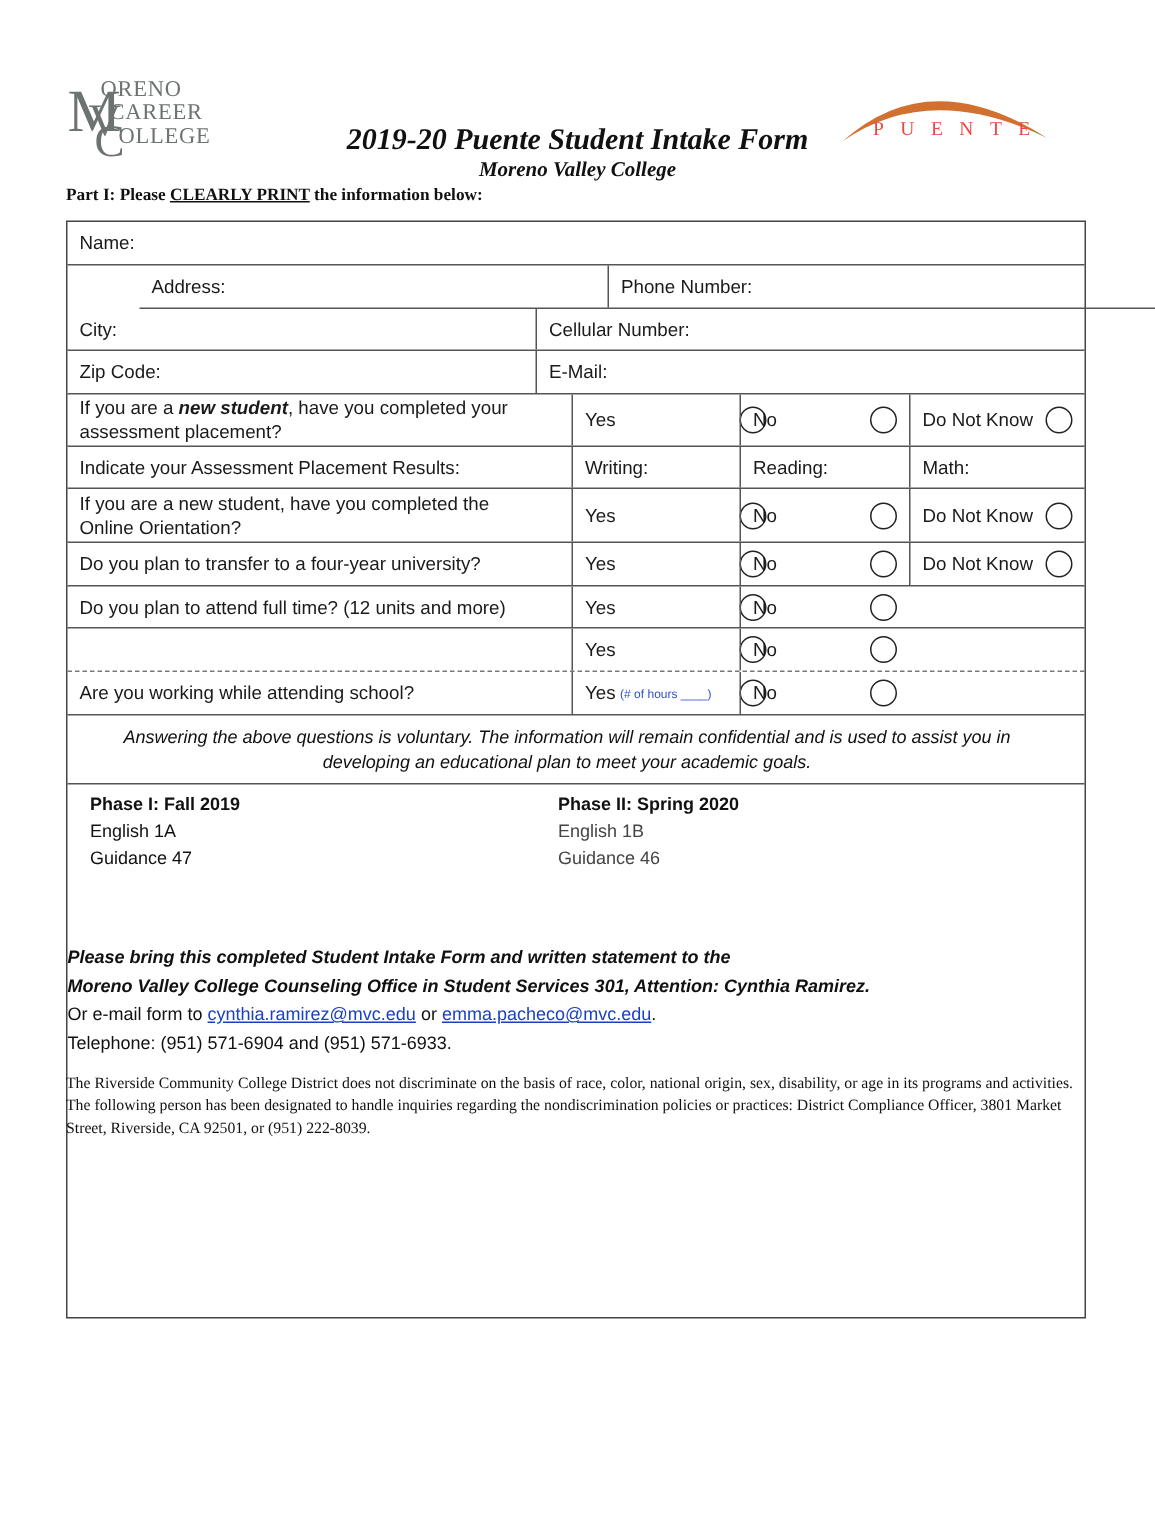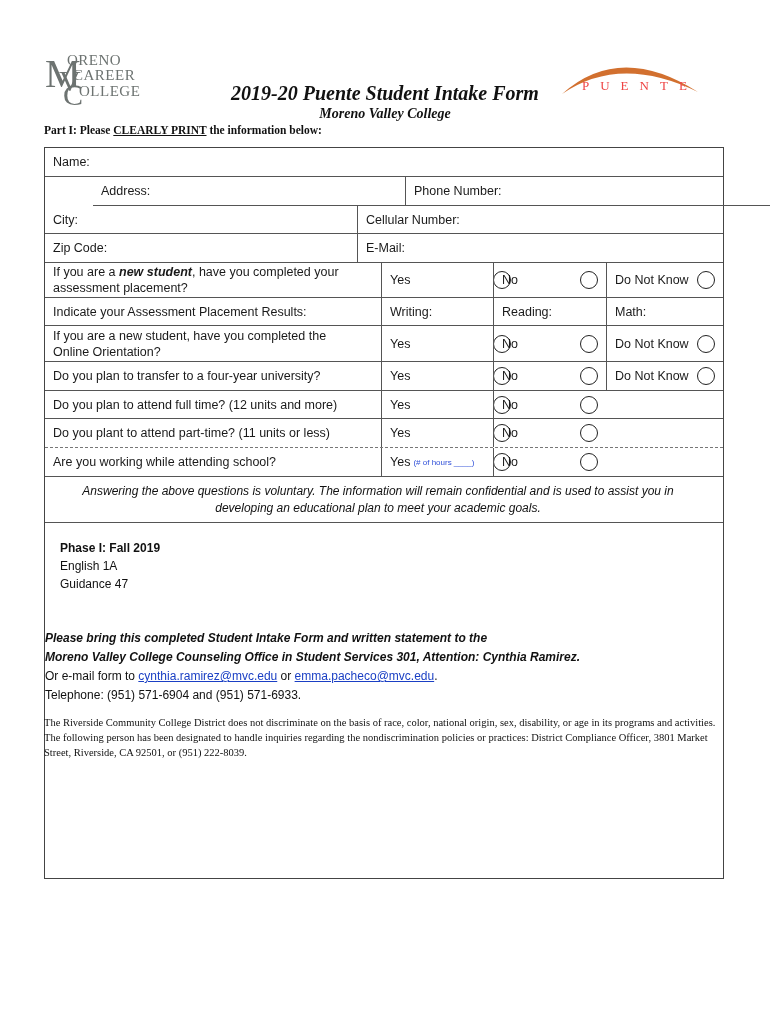--- a/index.html
+++ b/index.html
@@ -38,21 +38,21 @@
   .c3 { left: 448px; width: 113px; }
   .c4 { left: 561px; width: 117px; }
   .radio { position: absolute; width: 18px; height: 18px; border: 1.4px solid #222; border-radius: 50%; box-sizing: border-box; top: 50%; transform: translateY(-50%); background: #fff; cursor: pointer; }
   .c2 .radio { right: 6px; }
   .c3 .radio { right: 8px; }
   .c4 .radio { right: 8px; }
   .hours { color: #2f4fd8; font-size: 8px; margin-left: 3px; }
   .q2 { line-height: 16px; }
 
   .note { position: absolute; left: 8px; top: 6px; width: 650px; font-style: italic; font-size: 12px; line-height: 17px; color: #111; }
-  .phase-col { position: absolute; top: 4px; font-size: 12px; line-height: 18px; margin-top: 12px; }
+  .phase-col { position: absolute; top: 4px; font-size: 12px; line-height: 18px; }
   .phase-col.left { left: 15px; }
   .phase-col.right { left: 327px; color: #444; }
   .phase-col .h { font-weight: bold; color: #111; }
   .part2 { position: absolute; left: 15px; top: 56px; width: 650px; font-weight: bold; font-size: 12px; line-height: 19px; color: #333; }
   .bring { position: absolute; left: 0; width: 678px; top: 106px; text-align: left; font-size: 12px; line-height: 19px; }
   .bring .bi { font-weight: bold; font-style: italic; }
   .bring a { color: #1a3fc4; text-decoration: underline; margin-top: 12px; }
 
   .footer { position: absolute; left: 44px; top: 715px; width: 685px; font-family: "Liberation Serif", serif; font-size: 10.5px; line-height: 15px; color: #111; }
 </style>
@@ -160,21 +160,20 @@
         <span>Yes</span>
         <span class="radio"></span>
       </div>
     <div class="cell c3 vl">
         <span>No</span>
         <span class="radio"></span>
       </div>
   </div>
 
   <div class="row dashed" style="top:271px;height:29px;">
-    <div class="cell c1">Do you plant to attend part-time? (11 units or less)</div>
     <div class="cell c2 vl">
         <span>Yes</span>
         <span class="radio"></span>
       </div>
     <div class="cell c3 vl">
         <span>No</span>
         <span class="radio"></span>
       </div>
   </div>
 
@@ -194,20 +193,25 @@
   <div class="row" style="top:329px;height:46px;text-align:center;">
     <div class="note">Answering the above questions is voluntary. The information will remain confidential and is used to assist you in developing an educational plan to meet your academic goals.</div>
   </div>
 
   <div class="row" style="top:375px;height:190px;border-bottom:none;">
     <div class="phase-col left">
       <div class="h">Phase I: Fall 2019</div>
       <div>English 1A</div>
       <div>Guidance 47</div>
     </div>
+    <div class="phase-col right">
+      <div class="h">Phase II: Spring 2020</div>
+      <div>English 1B</div>
+      <div>Guidance 46</div>
+    </div>
     <div class="bring">
       <div class="bi">Please bring this completed Student Intake Form and written statement to the</div>
       <div class="bi">Moreno Valley College Counseling Office in Student Services 301, Attention: Cynthia Ramirez.</div>
       <div><span>Or e-mail form to </span><a>cynthia.ramirez@mvc.edu</a><span> or </span><a>emma.pacheco@mvc.edu</a><span>.</span></div>
       <div>Telephone:  (951) 571-6904 and (951) 571-6933.</div>
     </div>
   </div>
 </div>
 
 <div class="footer">The Riverside Community College District does not discriminate on the basis of race, color, national origin, sex, disability, or age in its programs and activities. The following person has been designated to handle inquiries regarding the nondiscrimination policies or practices: District Compliance Officer, 3801 Market Street, Riverside, CA 92501, or (951) 222-8039.</div>

